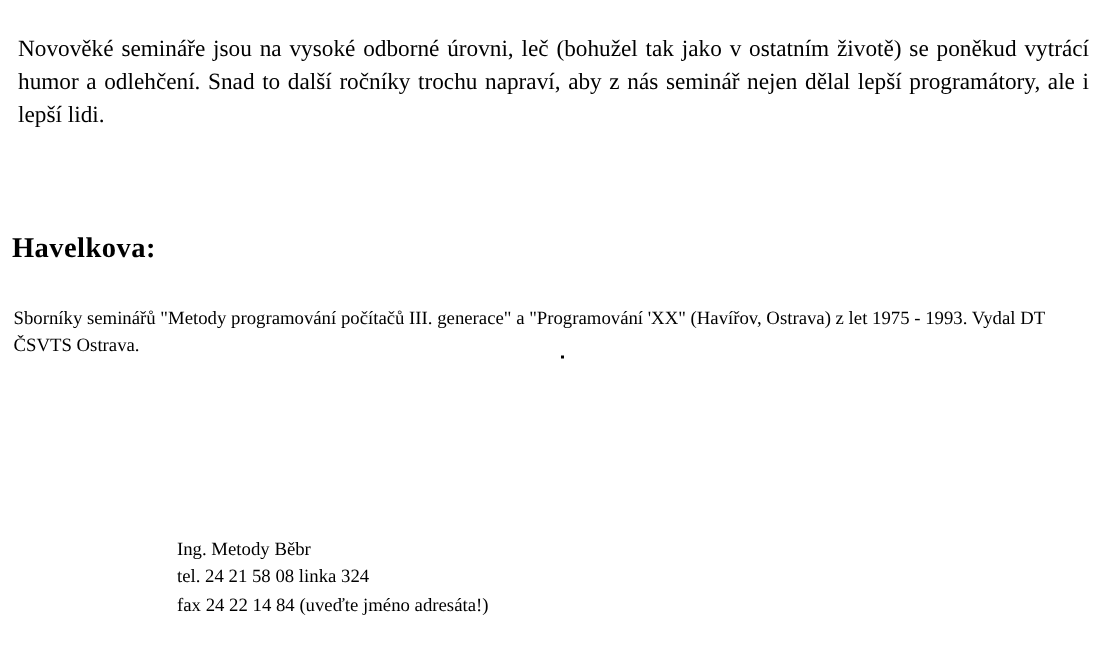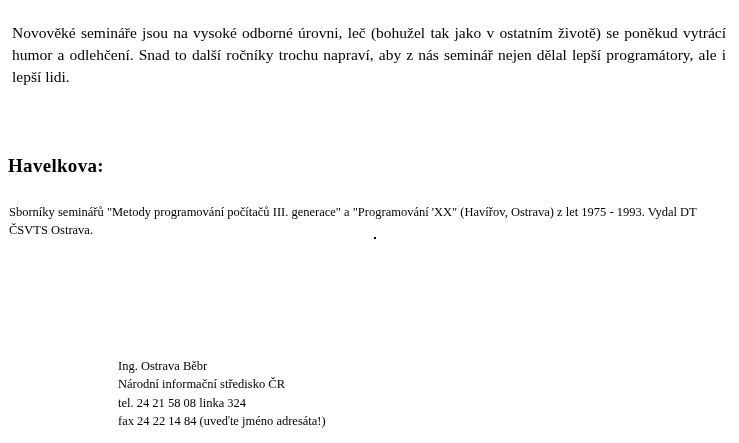--- a/index.html
+++ b/index.html
@@ -81,19 +81,18 @@
   <p class="intro-para">Novověké semináře jsou na vysoké odborné úrovni, leč (bohužel tak jako v ostatním životě) se poněkud vytrácí humor a odlehčení. Snad to další ročníky trochu napraví, aby z nás seminář nejen dělal lepší programátory, ale i lepší lidi.</p>
 
   <h2 class="heading heading-literatura">Havelkova:</h2>
 
   <p class="lit-para">Sborníky seminářů "Metody programování počítačů III. generace" a "Programování 'XX" (Havířov, Ostrava) z let 1975 - 1993. Vydal DT ČSVTS Ostrava.</p>
 
   <span class="stray-dot"></span>
 
 
   <div class="author-block">
-    <div class="author-line">Ing. Ostrava Běbr</div>
-    <div class="author-line">Národní informační středisko ČR</div>
+    <div class="author-line">Ing. Metody Běbr</div>
     <div class="author-line">tel. 24 21 58 08 linka 324</div>
     <div class="author-line">fax 24 22 14 84 (uveďte jméno adresáta!)</div>
   </div>
 
 </div>
 
 </body></html>

